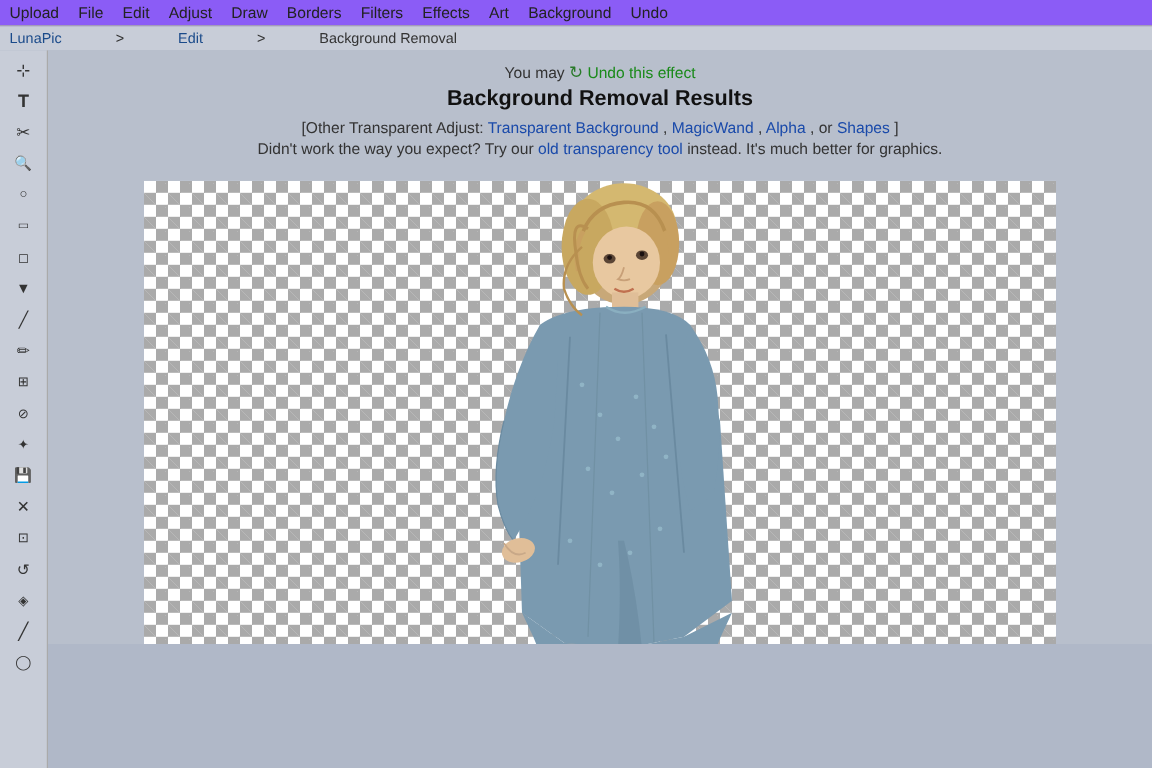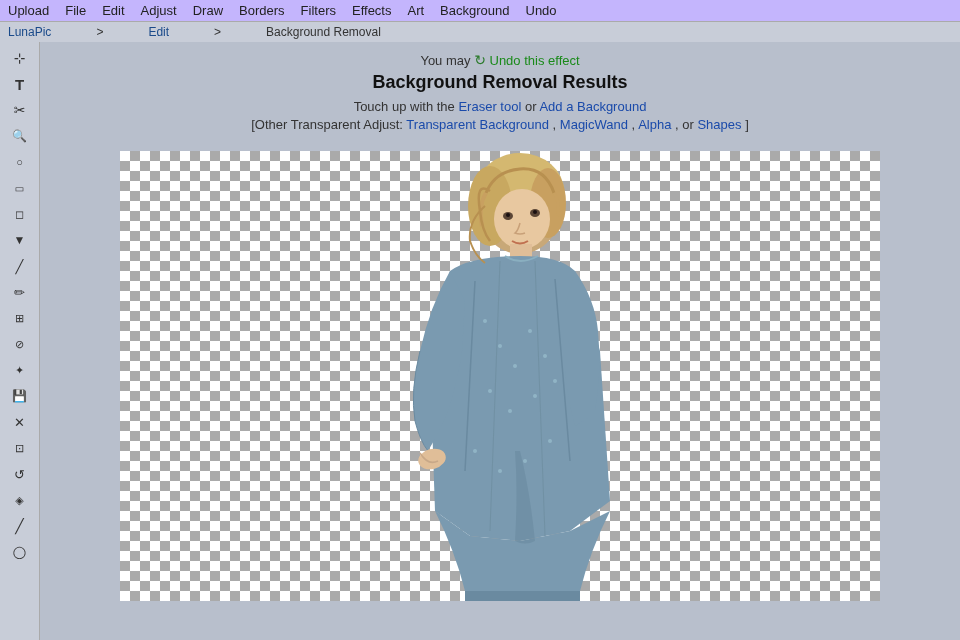--- a/index.html
+++ b/index.html
@@ -1,20 +1,20 @@
 <!DOCTYPE html>
 <html><head>
   <meta charset="utf-8">
   <style>
     * { margin: 0; padding: 0; box-sizing: border-box; }
     body { width: 960px; height: 640px; overflow: hidden; background: #b0b8c8; font-family: Arial, sans-serif; font-size: 13px; }
 
     
     #menu-bar {
-      background: #c4b5fd;
+      background: #8b5cf6;
       border-bottom: 1px solid #aaa;
       display: flex;
       align-items: center;
       padding: 2px 0;
       height: 22px;
     }
     #menu-bar span {
       padding: 2px 8px;
       cursor: pointer;
       color: #222;
@@ -60,21 +60,21 @@
       font-size: 14px;
       color: #333;
     }
 
     
     #main-content {
       position: absolute;
       top: 42px;
       left: 40px;
       width: 920px;
-      height: 598px;
+      height: 494px;
       background: #b8bfcc;
       overflow-y: auto;
     }
 
     
     #header-section {
       text-align: center;
       padding: 10px 20px 8px;
     }
     #undo-line {
@@ -189,40 +189,39 @@
   <div id="header-section">
 
     <div id="undo-line">
       <span>You may </span>
       <span class="undo-arrow">↻</span>
       <a href="#" style="color:#1a8a1a;">Undo this effect</a>
     </div>
 
     <div id="page-title-text">Background Removal Results</div>
 
-    <div class="info-line">
-      <span>Touch up with the </span>
-      <a href="#">Eraser tool</a>
-      <span> or </span>
-      <a href="#">Add a Background</a>
-    </div>
 
     <div class="info-line">
       <span>[Other Transparent Adjust: </span>
       <a href="#">Transparent Background</a>
       <span>, </span>
       <a href="#">MagicWand</a>
       <span>, </span>
       <a href="#">Alpha</a>
       <span>, or </span>
       <a href="#">Shapes</a>
       <span> ]</span>
     </div>
 
 
+    <div class="info-line">
+      <span>Didn't work the way you expect? Try our </span>
+      <a href="#">old transparency tool</a>
+      <span> instead. It's much better for graphics.</span>
+    </div>
 
   </div>
 
   <div id="canvas-area">
     <div id="checkerboard"></div>
 
     <div id="figure-container">
       <svg viewBox="0 0 420 450" width="420" height="450" xmlns="http://www.w3.org/2000/svg">
 
         <ellipse cx="230" cy="55" rx="42" ry="48" fill="#c8a878"></ellipse>

